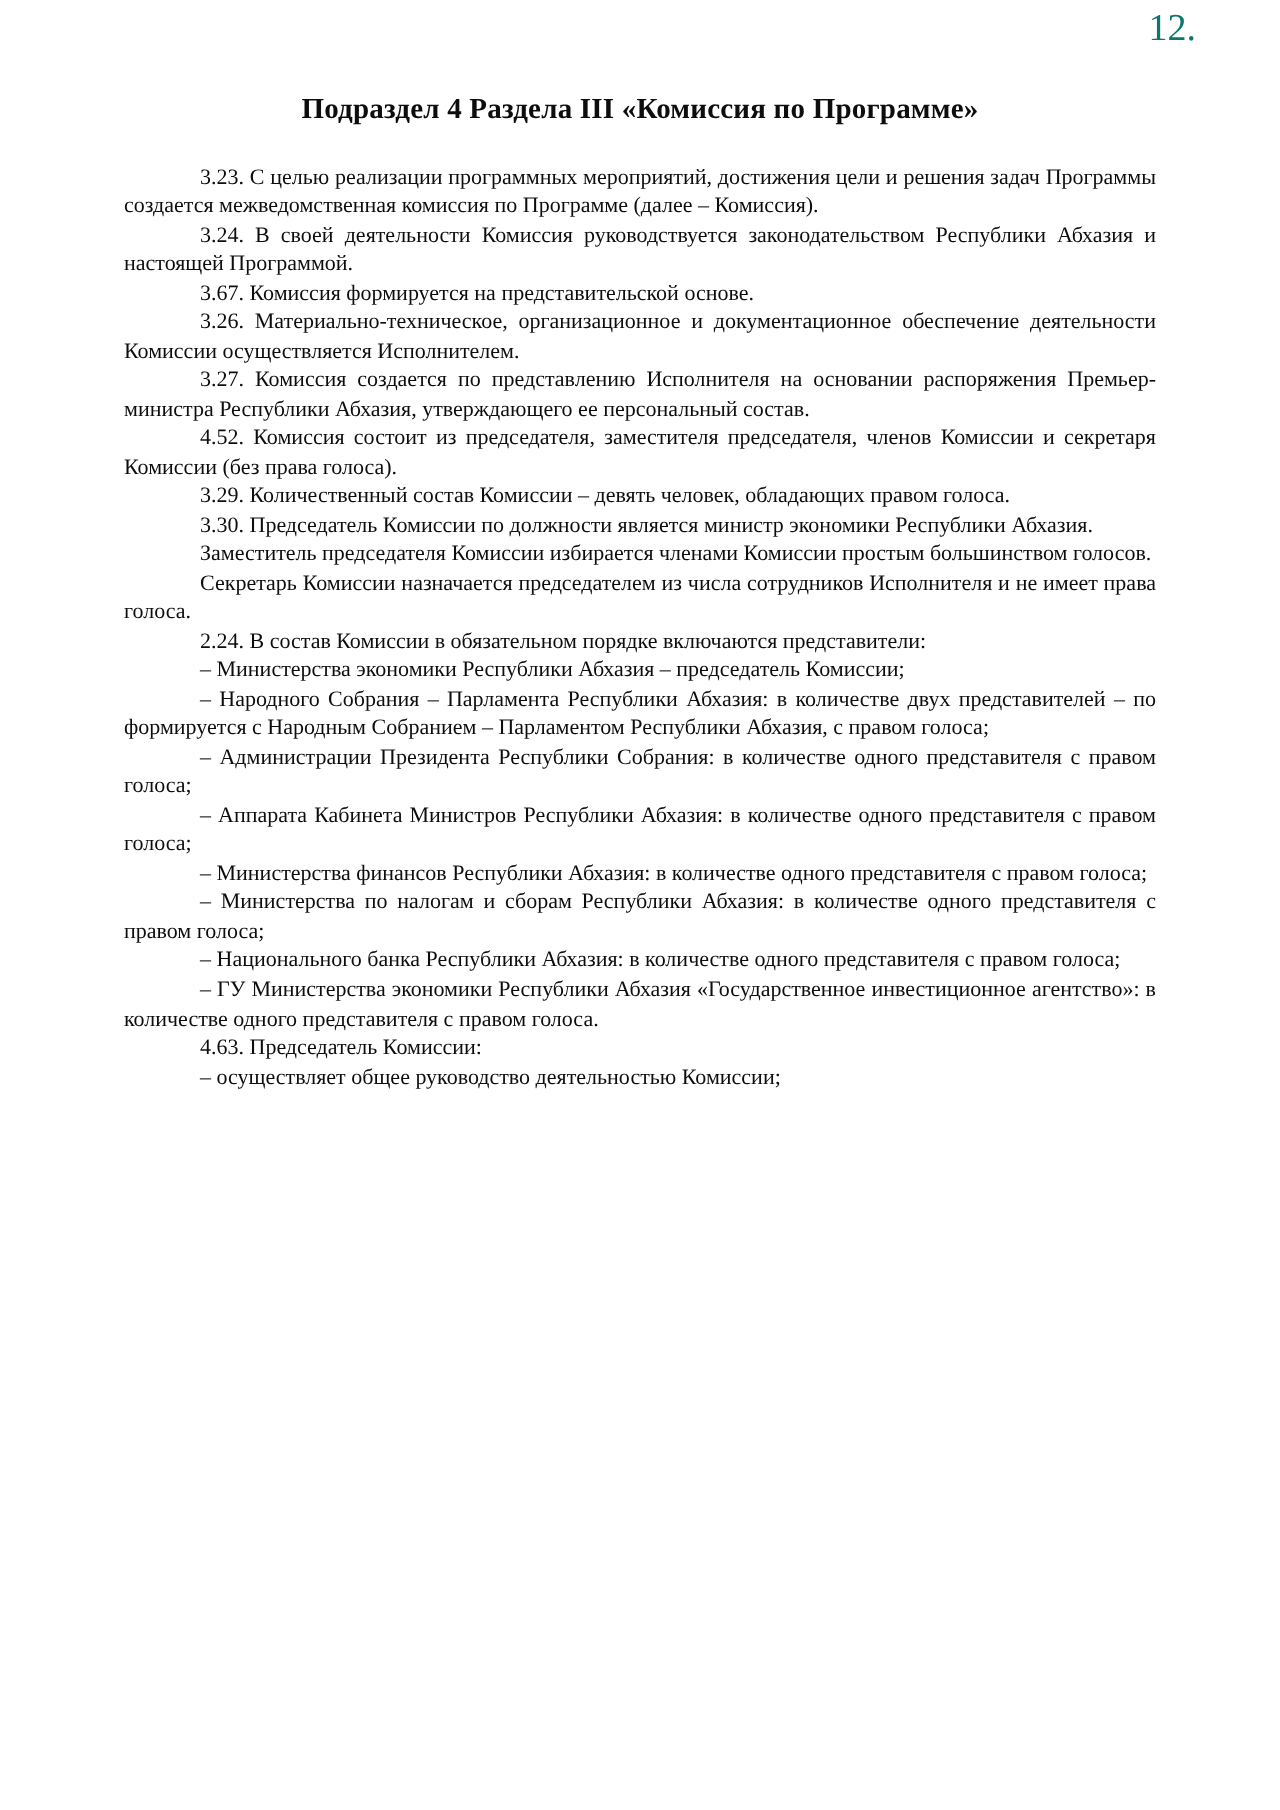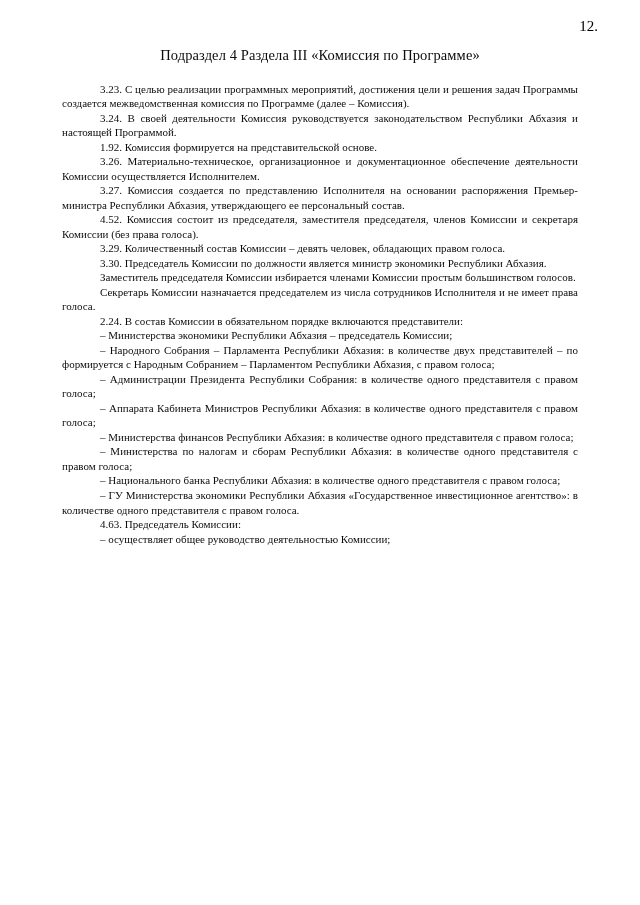--- a/index.html
+++ b/index.html
@@ -18,35 +18,35 @@
   .page {
     width: 640px;
     height: 905px;
     position: relative;
     box-sizing: border-box;
     padding: 0;
     background: #ffffff;
   }
   .page-number {
     position: absolute;
-    top: 18px;
+    top: 4px;
     right: 42px;
-    font-size: 15px;
+    font-size: 19px;
     font-family: "Liberation Serif", serif;
-    color: #000000;
+    color: #0f766e;
   }
   .content {
     position: absolute;
     top: 46px;
     left: 62px;
     width: 516px;
   }
   .doc-title {
     text-align: center;
-    font-weight: normal;
+    font-weight: bold;
     font-size: 14.5px;
     line-height: 1.35;
     margin: 0 0 16px 0;
     letter-spacing: 0.1px;
   }
   p.para {
     margin: 0;
     font-size: 11px;
     line-height: 1.32;
     text-align: justify;
@@ -64,21 +64,21 @@
 <div class="page">
 
   <div class="page-number">12.</div>
 
   <div class="content">
 
     <div class="doc-title">Подраздел 4 Раздела III «Комиссия по Программе»</div>
 
     <p class="para">3.23. С целью реализации программных мероприятий, достижения цели и решения задач Программы создается межведомственная комиссия по Программе (далее – Комиссия).</p>
     <p class="para">3.24. В своей деятельности Комиссия руководствуется законодательством Республики Абхазия и настоящей Программой.</p>
-    <p class="para">1.92. Комиссия формируется на представительской основе.</p>
+    <p class="para">3.67. Комиссия формируется на представительской основе.</p>
     <p class="para">3.26. Материально-техническое, организационное и документационное обеспечение деятельности Комиссии осуществляется Исполнителем.</p>
     <p class="para">3.27. Комиссия создается по представлению Исполнителя на основании распоряжения Премьер-министра Республики Абхазия, утверждающего ее персональный состав.</p>
     <p class="para">4.52. Комиссия состоит из председателя, заместителя председателя, членов Комиссии и секретаря Комиссии (без права голоса).</p>
     <p class="para">3.29. Количественный состав Комиссии – девять человек, обладающих правом голоса.</p>
     <p class="para">3.30. Председатель Комиссии по должности является министр экономики Республики Абхазия.</p>
     <p class="para">Заместитель председателя Комиссии избирается членами Комиссии простым большинством голосов.</p>
     <p class="para">Секретарь Комиссии назначается председателем из числа сотрудников Исполнителя и не имеет права голоса.</p>
     <p class="para">2.24. В состав Комиссии в обязательном порядке включаются представители:</p>
     <p class="para dash">– Министерства экономики Республики Абхазия – председатель Комиссии;</p>
     <p class="para dash">– Народного Собрания – Парламента Республики Абхазия: в количестве двух представителей – по формируется с Народным Собранием – Парламентом Республики Абхазия, с правом голоса;</p>

